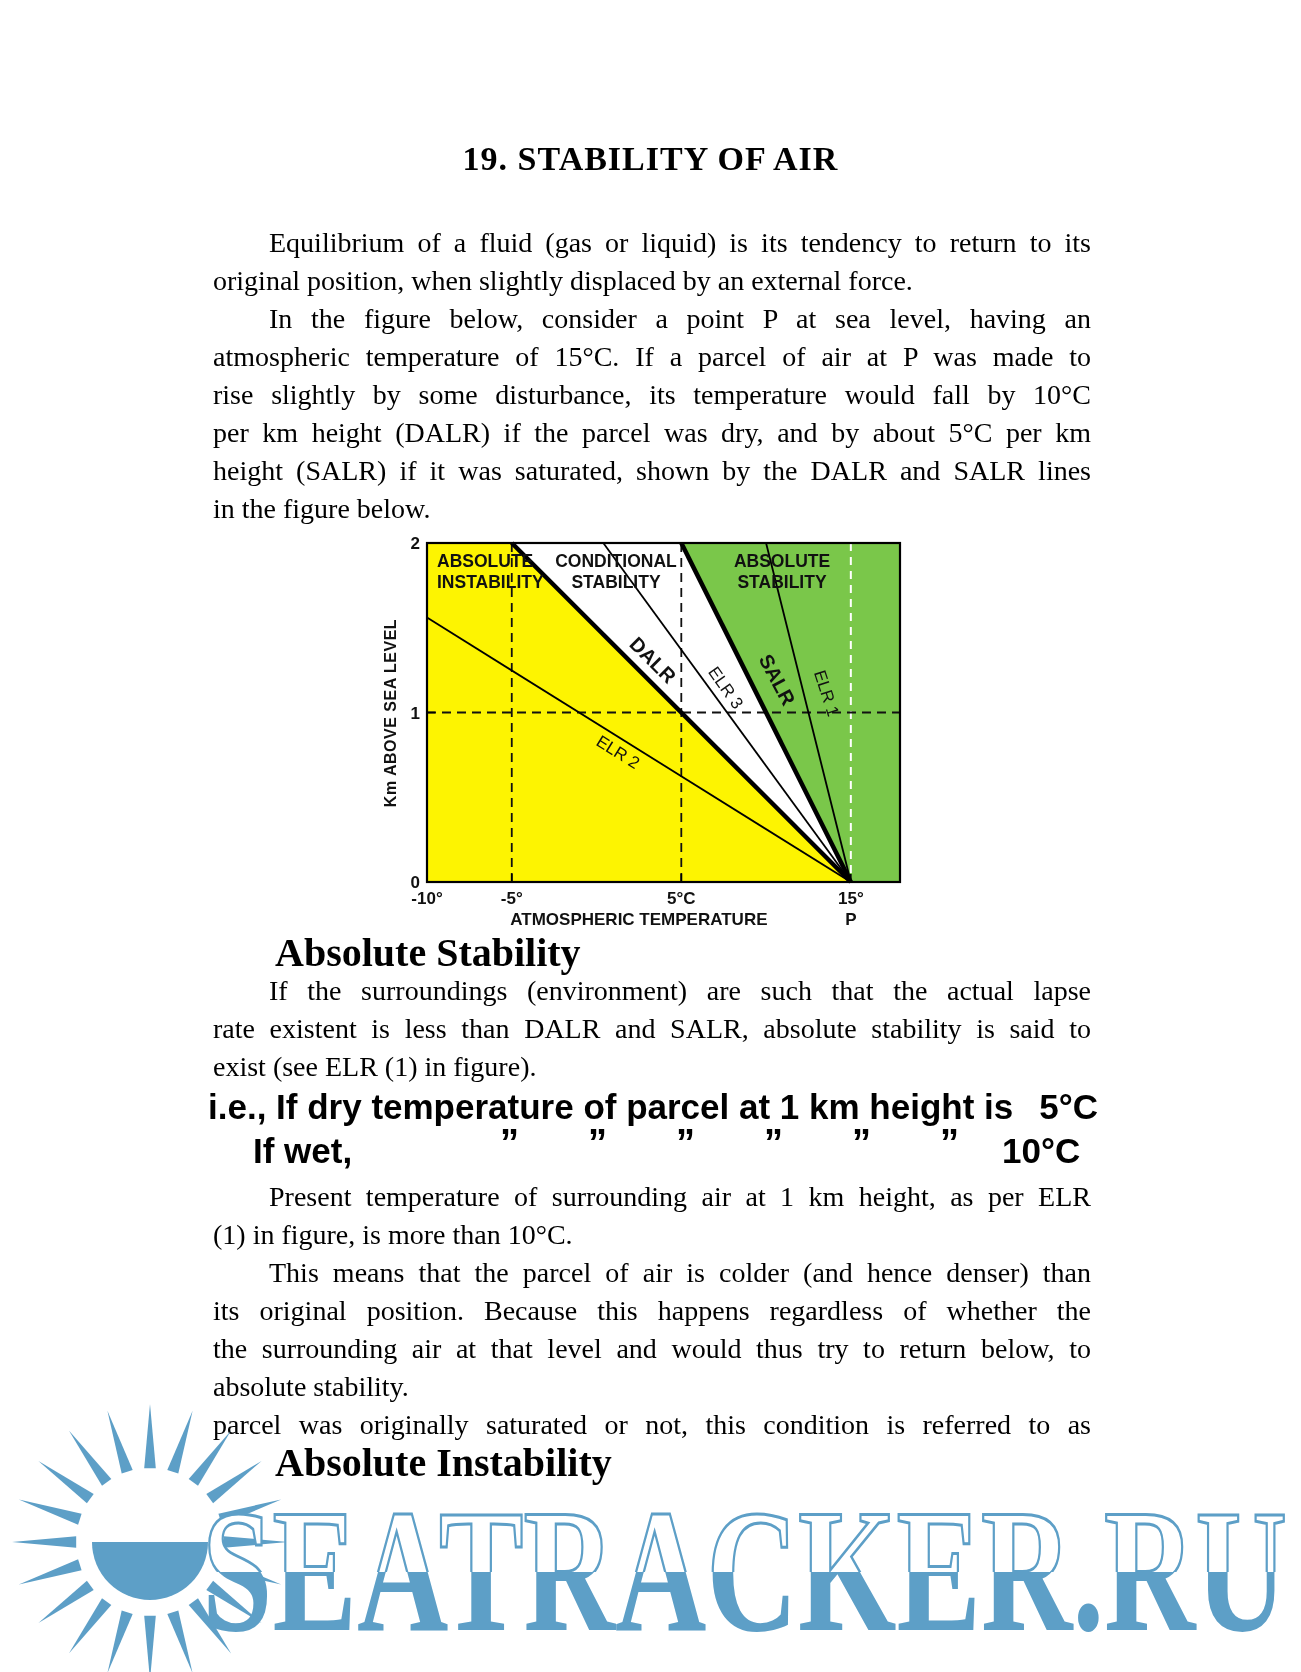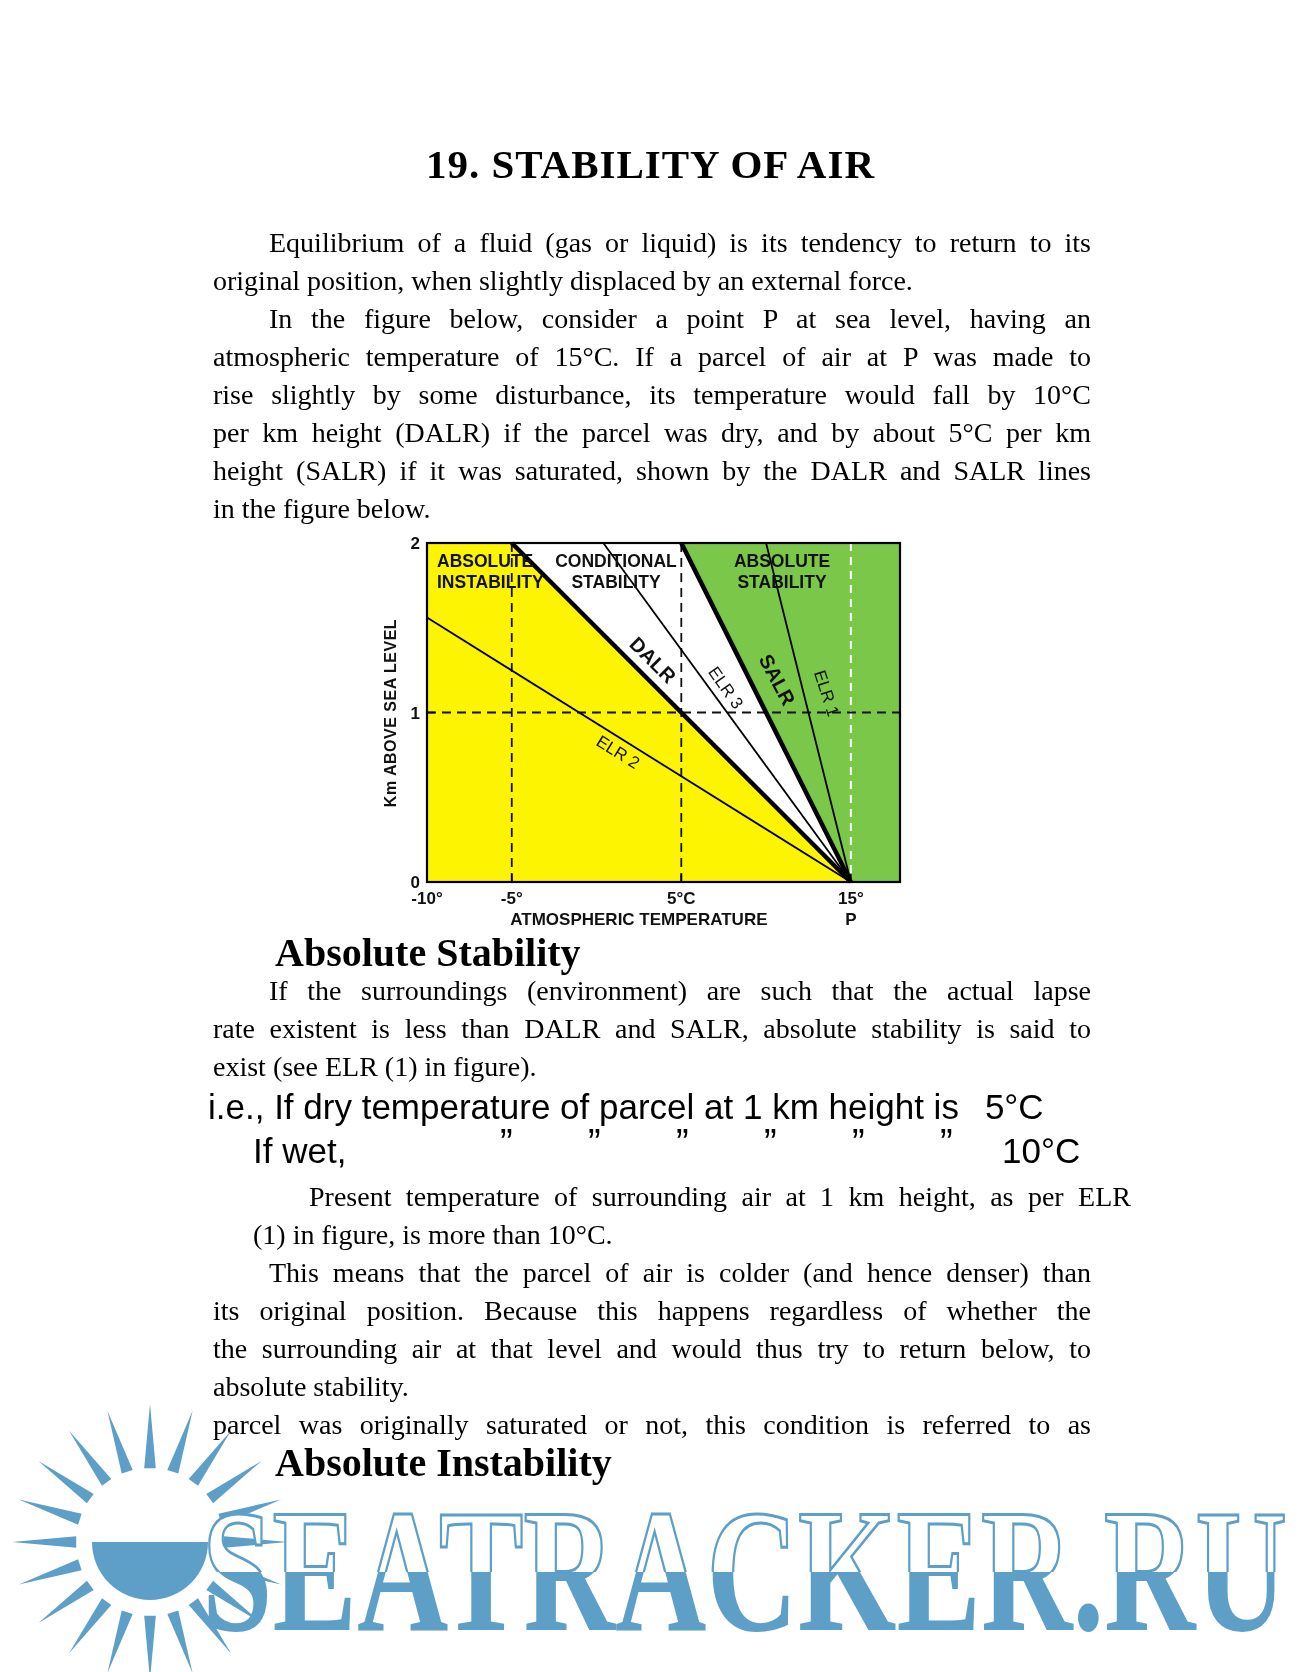--- a/index.html
+++ b/index.html
@@ -4,29 +4,29 @@
 <style>
   html,body{margin:0;padding:0;}
   body{
     width:1301px;height:1672px;background:#ffffff;position:relative;
     font-family:"Liberation Serif",serif;color:#000;
   }
   .page{position:absolute;inset:0;overflow:hidden;}
   .abs{position:absolute;}
   .title{
     top:140px;left:0;width:1301px;text-align:center;
-    font-size:41px;font-weight:bold;letter-spacing:1px;
+    font-size:34px;font-weight:bold;letter-spacing:1px;
   }
   .body-par{width:878px;left:213px;font-size:28px;line-height:38px;}
   .body-par .ln{text-align:justify;text-align-last:justify;white-space:normal;}
   .body-par .ln.lastln{text-align:right;text-align-last:left;}
   .body-par .ln.firstln{text-indent:56px;}
   .heading{left:275px;font-size:40px;font-weight:bold;line-height:34px;}
   .sans{font-family:"Liberation Sans",sans-serif;}
-  .ieline{font-size:35px;line-height:42px;color:#000;}
+  .ieline{font-size:35px;line-height:42px;color:#000;font-weight:bold;}
   .ditto{font-size:38px;}
   svg text{user-select:none;}
 </style>
 </head>
 <body>
 
 <div class="page">
 
   <div class="abs title">19. STABILITY OF AIR</div>
 
@@ -104,21 +104,21 @@
         <span class="abs ditto" style="left: 0px;">”</span>
         <span class="abs ditto" style="left: 88px;">”</span>
         <span class="abs ditto" style="left: 176px;">”</span>
         <span class="abs ditto" style="left: 264px;">”</span>
         <span class="abs ditto" style="left: 352px;">”</span>
         <span class="abs ditto" style="left: 440px;">”</span>
       </span>
     <span class="abs" style="left:1002px;top:0;">10°C</span>
   </div>
 
-  <div class="abs body-par" style="top:1178px;margin-left:40px;">
+  <div class="abs body-par" style="top:1178px;">
       <div class="ln firstln">Present temperature of surrounding air at 1 km height, as per ELR</div>
       <div class="ln lastln">(1) in figure, is more than 10°C.</div>
     </div>
   <div class="abs body-par" style="top:1254px;">
       <div class="ln firstln">This means that the parcel of air is colder (and hence denser) than</div>
       <div class="ln">its original position. Because this happens regardless of whether the</div>
       <div class="ln">the surrounding air at that level and would thus try to return below, to</div>
       <div class="ln lastln">absolute stability.</div>
       <div class="ln">parcel was originally saturated or not, this condition is referred to as</div>
     </div>

